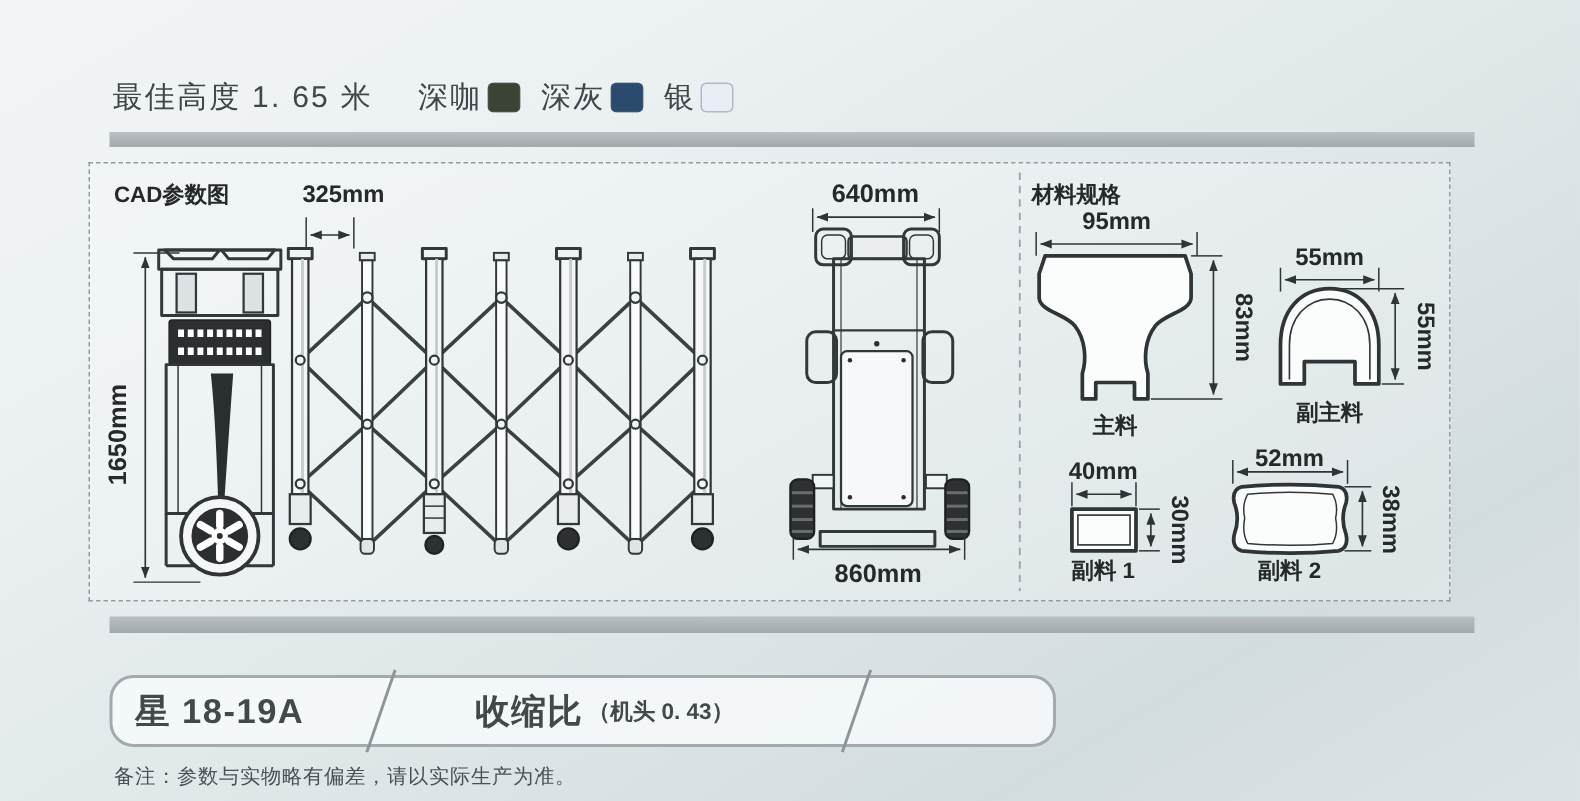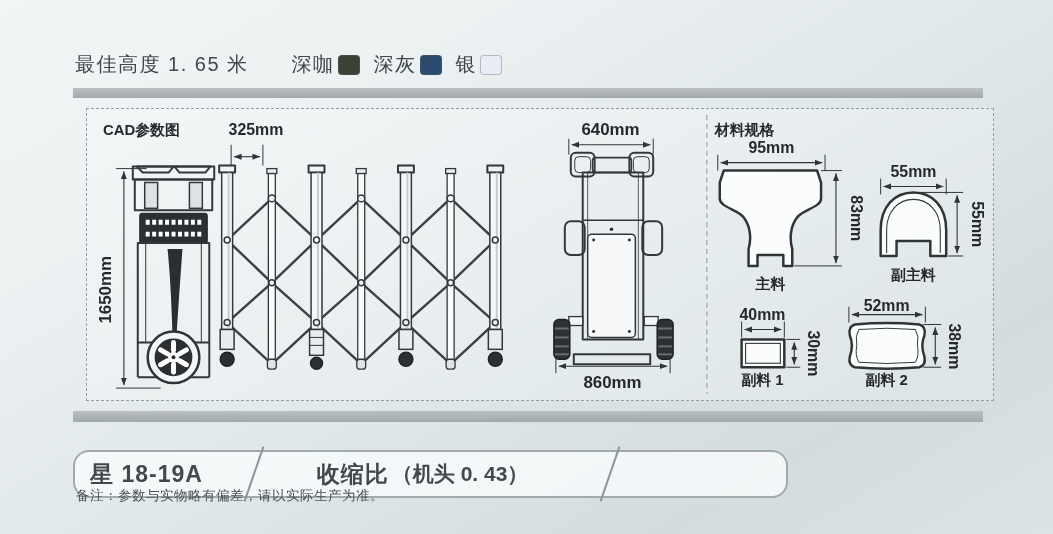--- a/index.html
+++ b/index.html
@@ -4,43 +4,43 @@
 <style>
   html,body{margin:0;padding:0;background:#dde4e7;}
   .stage{
     position:relative;width:1053px;height:534px;overflow:hidden;
     font-family:"Liberation Sans","DejaVu Sans",sans-serif;
     background:linear-gradient(150deg,#f2f5f5 0%,#ecf1f2 25%,#e2e9eb 50%,#d3dcdf 80%,#dce3e6 100%);
   }
   
   .top-info{position:absolute;left:75px;top:51px;display:flex;align-items:center;
     font-size:20px;color:#3f474c;letter-spacing:1.5px;white-space:nowrap;}
-  .top-info .height{margin-right:43px;}
+  .top-info .height{margin-right:30px;}
   .swatch{display:inline-block;width:22px;height:20px;border-radius:4px;
     border:1px solid rgba(90,100,112,.38);margin:0 14px 0 3px;vertical-align:middle;box-sizing:border-box;}
   
   .bar{position:absolute;left:73px;width:910px;background:linear-gradient(#b9bfc2,#a2a9ac);}
   .bar-top{top:88px;height:10px;}
   .bar-bottom{top:411px;height:11px;}
   
-  .cad-panel{position:absolute;left:86px;top:108px;width:908px;height:293px;
+  .cad-panel{position:absolute;left:59px;top:108px;width:908px;height:293px;
     border:1px dashed #959ca1;box-sizing:border-box;background:rgba(250,253,253,.30);text-align:center;}
   .cad-panel svg{display:block;width:100%;height:100%;}
   
-  .spec-pill{position:absolute;left:73px;top:450px;width:715px;height:48px;
+  .spec-pill{position:absolute;left:73px;top:450px;width:631px;height:48px;
     border:2px solid #a3aaae;border-radius:16px;background:rgba(247,250,251,.85);
     box-sizing:border-box;display:flex;align-items:center;color:#43484b;white-space:nowrap;gap:24px;}
   .spec-pill .model{margin-left:15px;font-size:23px;font-weight:700;letter-spacing:1px;}
   .slash{flex:none;width:2px;height:58px;background:#8e959a;transform:rotate(19deg);}
   .slash.s1{margin-left:26px;}
   .slash.s2{margin-left:54px;}
   .ratio{margin-left:26px;font-size:23px;font-weight:700;letter-spacing:1px;display:flex;align-items:center;padding-left:12px;}
-  .ratio .paren{font-size:21px;font-weight:700;padding:0 3px;letter-spacing:0;}
+  .ratio .paren{font-size:15px;font-weight:700;padding:0 3px;letter-spacing:0;}
   .clearance{margin-left:30px;font-size:23px;font-weight:700;letter-spacing:1.5px;}
-  .footnote{position:absolute;left:76px;top:487px;font-size:13.5px;color:#4a5054;letter-spacing:.5px;}
+  .footnote{position:absolute;left:76px;top:509px;font-size:13.5px;color:#4a5054;letter-spacing:.5px;}
   
   text.dim{font:bold 16px "Liberation Sans",sans-serif;fill:#26292b;}
   text.dim-lg{font:bold 17px "Liberation Sans",sans-serif;fill:#26292b;}
   text.sect{font:bold 15px "Liberation Sans",sans-serif;fill:#26292b;}
   .dline{stroke:#2f3437;stroke-width:1.1;fill:none;}
   .eline{stroke:#2f3437;stroke-width:1;fill:none;}
   .draw{stroke:#32373a;stroke-width:2;fill:none;stroke-linejoin:round;}
   .prof{stroke:#2f3437;stroke-width:2.5;fill:#fbfcfc;stroke-linejoin:round;}
   .arm{stroke:#3b4043;stroke-width:2.4;stroke-linecap:round;}
 </style>

